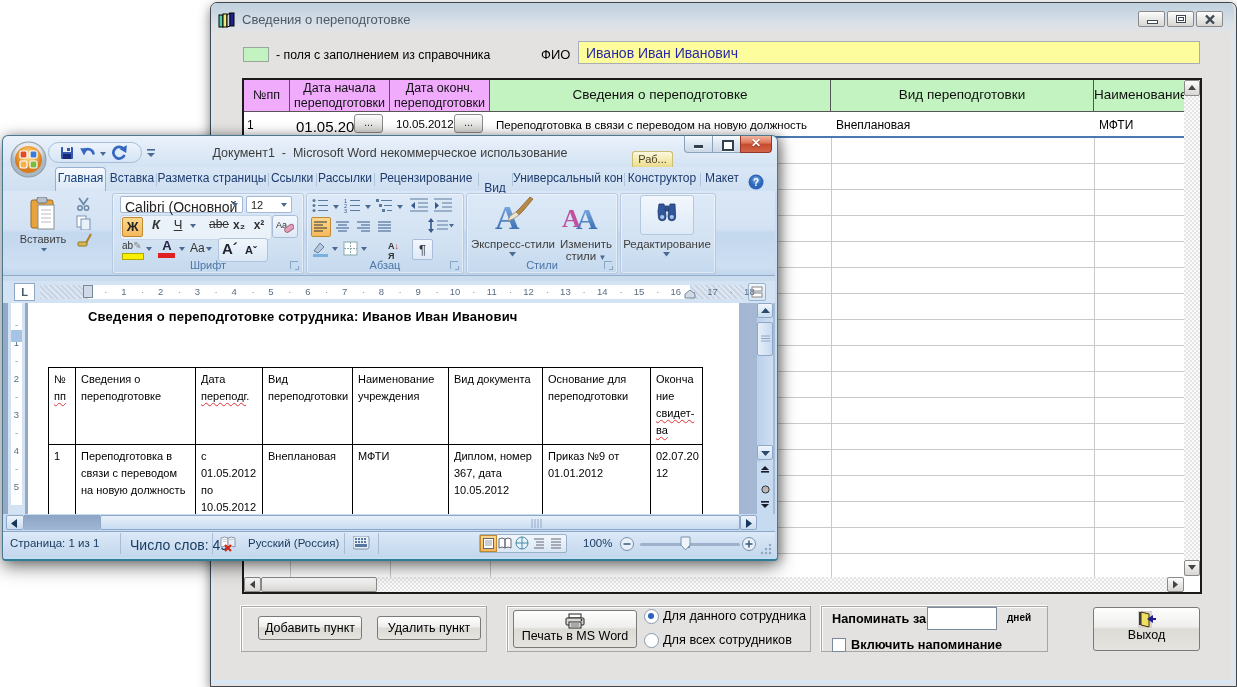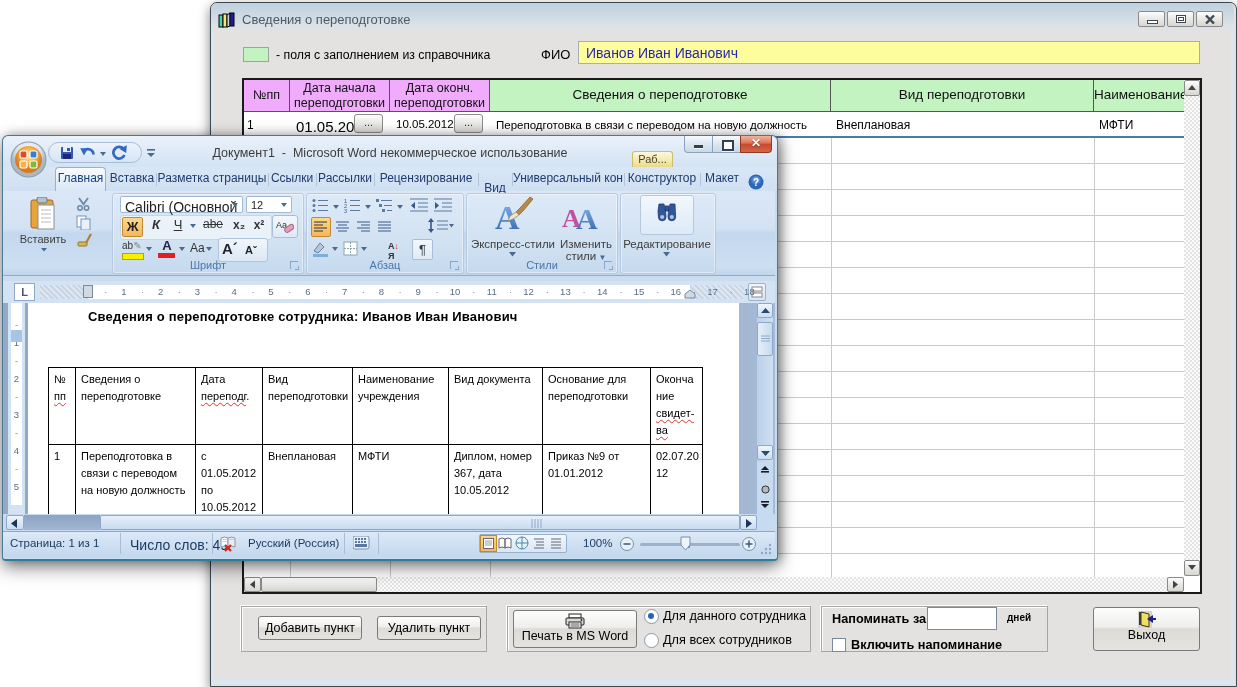--- a/index.html
+++ b/index.html
@@ -287,21 +287,21 @@
         <polygon points="0,0 6,0 3,4" fill="#4a6a94"></polygon>
       </svg></div>
 <div class="ab" style="left:120px;top:215px;width:150px;height:23px;background:rgba(255,255,255,.5);border:1px solid #c6d6ea;border-radius:3px;z-index:12;"></div>
 
 <div class="ab" style="left:122px;top:217px;width:21px;height:20px;background:linear-gradient(#fbd88c,#f5b85c);border:1px solid #c28a30;border-radius:2px;box-sizing:border-box;text-align:center;font-weight:bold;font-size:13px;color:#222;line-height:18px;z-index:13;">Ж</div>
 <div class="ab" style="left:146px;top:217px;width:20px;font-style:italic;font-weight:bold;font-size:13px;text-align:center;color:#333;z-index:13;">К</div>
 <div class="ab" style="left:168px;top:217px;width:20px;font-size:13px;text-align:center;text-decoration:underline;color:#333;z-index:13;">Ч</div>
 <svg class="ab" style="left:190px;top:224px;z-index:13;" width="7" height="5">
       <polygon points="0,0 6,0 3,4" fill="#4a6a94"></polygon>
     </svg>
-<div class="ab" style="left:203px;top:217px;width:26px;font-size:12px;text-align:left;text-decoration:line-through;color:#333;z-index:13;">abe</div>
+<div class="ab" style="left:203px;top:217px;width:26px;font-size:12px;text-align:right;text-decoration:line-through;color:#333;z-index:13;">abe</div>
 <div class="ab" style="left:229px;top:218px;width:20px;font-size:12px;font-weight:bold;text-align:center;color:#333;z-index:13;">x₂</div>
 <div class="ab" style="left:249px;top:218px;width:20px;font-size:12px;font-weight:bold;text-align:center;color:#333;z-index:13;">x²</div>
 <div class="ab" style="left:272px;top:215px;width:26px;height:23px;border:1px solid #a9bdd8;border-radius:3px;background:linear-gradient(#f4f8fd,#dde9f6);box-sizing:border-box;z-index:13;">
       <svg class="ic" style="margin:3px 0 0 3px;" width="18" height="15" viewBox="0 0 18 15">
         <text x="0" y="9" font-size="9" fill="#333" font-family="Liberation Sans">Aa</text>
         <rect x="8" y="7" width="10" height="5" rx="2.5" fill="#e8a0b8" stroke="#a06880" transform="rotate(-35 13 9)"></rect>
       </svg>
     </div>
 
 <div class="ab" style="left:122px;top:240px;width:22px;height:20px;z-index:13;">

